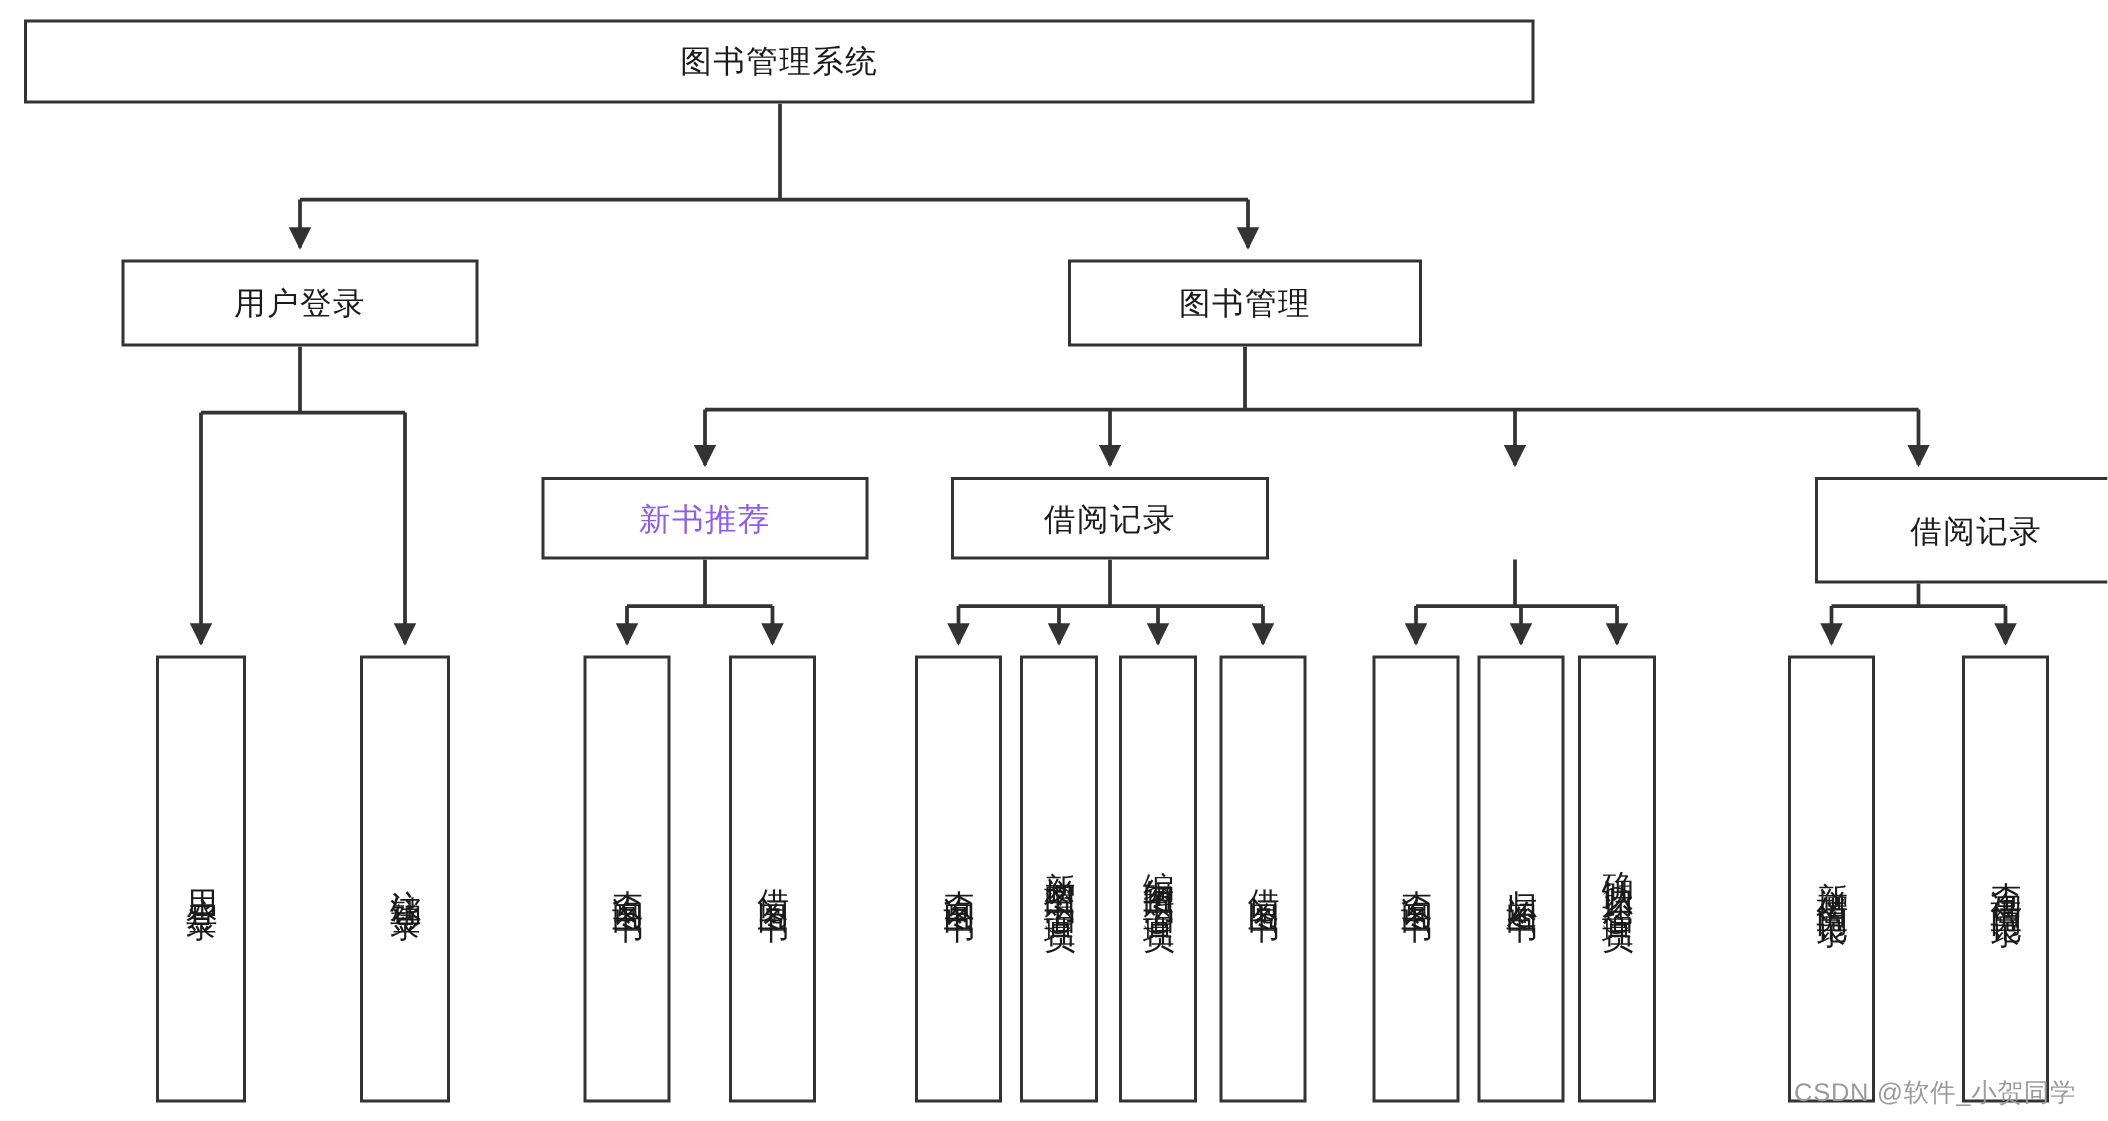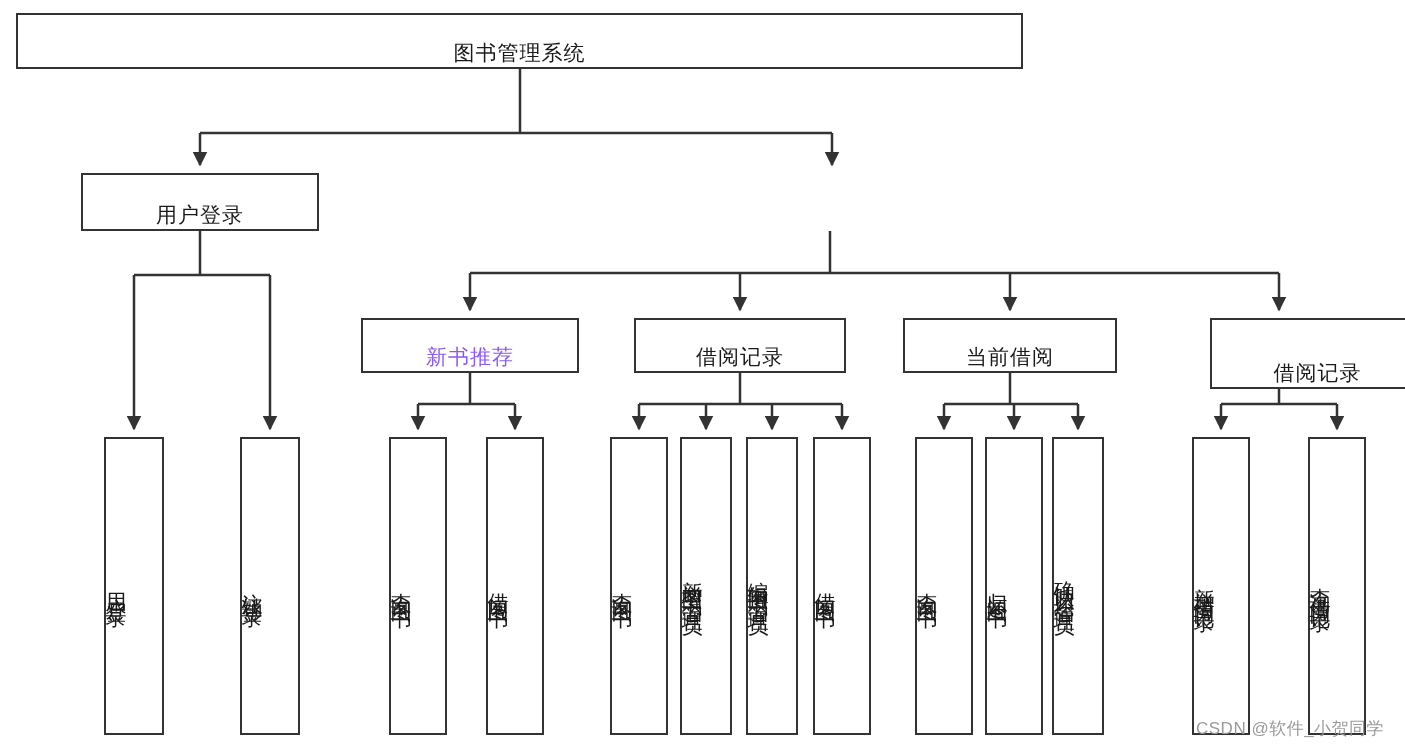--- a/index.html
+++ b/index.html
@@ -24,21 +24,21 @@
     width: 1405px;
     height: 747px;
     pointer-events: none;
   }
   .node {
     position: absolute;
     box-sizing: border-box;
     border: 2px solid #333333;
     background: #ffffff;
     display: flex;
-    align-items: flex-end;
+    align-items: center;
     justify-content: center;
     color: #1a1a1a;
     text-align: center;
   }
   .node.horiz {
     font-size: 21px;
     letter-spacing: 1px;
   }
   .node.vert {
     writing-mode: vertical-rl;
@@ -116,29 +116,29 @@
     </g>
   </svg>
 
   <div class="node horiz" style="left: 16px; top: 13px; width: 1007px; height: 56px; border-color: rgb(51, 51, 51); background: rgb(255, 255, 255); color: rgb(26, 26, 26);">
     <span>图书管理系统</span>
   </div>
 
   <div class="node horiz" style="left: 81px; top: 173px; width: 238px; height: 58px; border-color: rgb(51, 51, 51); background: rgb(255, 255, 255); color: rgb(26, 26, 26);">
     <span>用户登录</span>
   </div>
+  <div class="node horiz" style="left: 712px; top: 173px; width: 236px; height: 58px; border-color: rgb(51, 51, 51); background: rgb(255, 255, 255); color: rgb(26, 26, 26);">
+    <span>图书管理</span>
+  </div>
 
   <div class="node horiz" style="left: 361px; top: 318px; width: 218px; height: 55px; border-color: rgb(51, 51, 51); background: rgb(255, 255, 255); color: #8b5cf6;">
     <span>新书推荐</span>
   </div>
   <div class="node horiz" style="left: 634px; top: 318px; width: 212px; height: 55px; border-color: rgb(51, 51, 51); background: rgb(255, 255, 255); color: rgb(26, 26, 26);">
     <span>借阅记录</span>
-  </div>
-  <div class="node horiz" style="left: 903px; top: 318px; width: 214px; height: 55px; border-color: rgb(51, 51, 51); background: rgb(255, 255, 255); color: rgb(26, 26, 26);">
-    <span>当前借阅</span>
   </div>
   <div class="node horiz" style="left: 1172px; top: 318px; width: 215px; height: 71px; border-color: rgb(51, 51, 51); background: rgb(255, 255, 255); color: rgb(26, 26, 26); margin-left: 38px;">
     <span>借阅记录</span>
   </div>
 
   <div class="node vert" style="left: 104px; top: 437px; width: 60px; height: 298px; border-color: rgb(51, 51, 51); background: rgb(255, 255, 255); color: rgb(26, 26, 26);">
     <span class="vlabel">用户登录</span>
   </div>
   <div class="node vert" style="left: 240px; top: 437px; width: 60px; height: 298px; border-color: rgb(51, 51, 51); background: rgb(255, 255, 255); color: rgb(26, 26, 26);">
     <span class="vlabel">注销登录</span>

